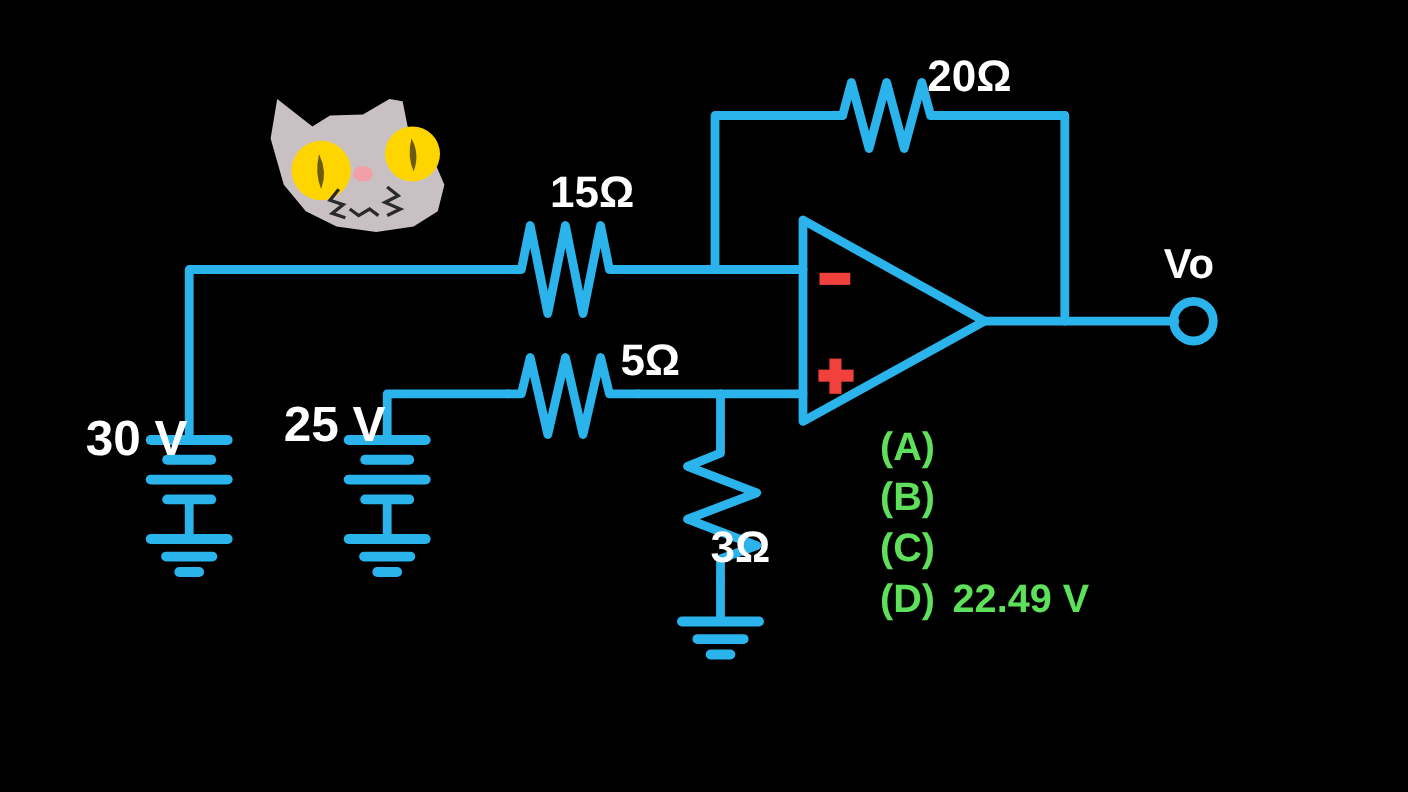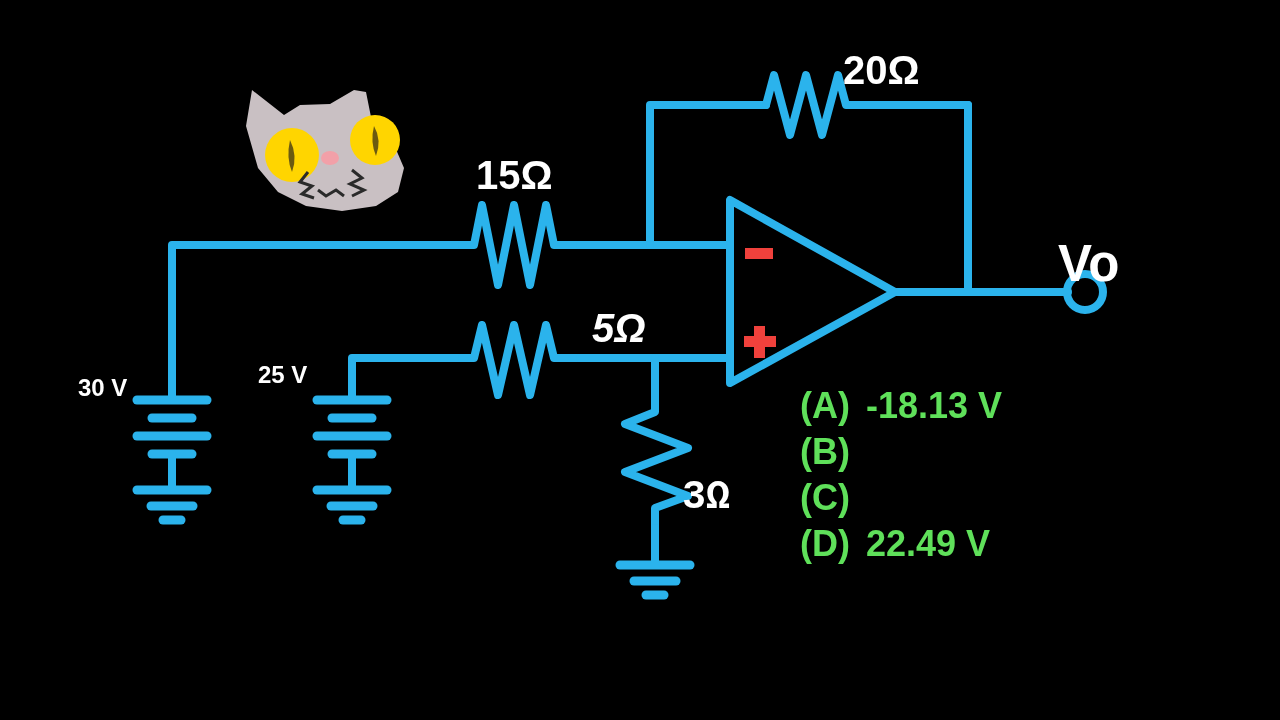--- a/index.html
+++ b/index.html
@@ -29,22 +29,22 @@
   }
   .label {
     position: absolute;
     color: #ffffff;
     font-weight: bold;
     font-family: "Liberation Sans", sans-serif;
     white-space: nowrap;
     line-height: 1;
   }
   .res-label { font-size: 40px; }
-  .src-label { font-size: 24px; }
-  .out-label { font-size: 51px; margin-top: 16px; }
+  .src-label { font-size: 45px; }
+  .out-label { font-size: 38px; }
   #answer-list {
     position: absolute;
     left: 800px;
     top: 383px;
     color: #5FE05A;
     font-size: 36px;
     font-weight: bold;
     font-family: "Liberation Sans", sans-serif;
     line-height: 1.28;
   }
@@ -149,36 +149,35 @@
       <g fill="none" stroke="#2A2A2A" stroke-width="3" stroke-linejoin="miter">
         <path d="M 308 172 L 300 182 L 312 186 L 302 194 L 314 198"></path>
         <path d="M 352 170 L 362 178 L 350 184 L 364 190 L 352 196"></path>
         <path d="M 318 190 L 326 196 L 336 190 L 344 196"></path>
       </g>
     </g>
   </svg>
 
   <div class="label res-label" style="left:843px; top:50px;">20Ω</div>
 
-  <div class="label res-label" style="left:476px; top:155px;">15Ω</div>
+  <div class="label res-label" style="left:500px; top:155px;">15Ω</div>
 
-  <div class="label res-label" style="left:592px; top:308px;font-style:italic;">5Ω</div>
+  <div class="label res-label" style="left:564px; top:308px;">5Ω</div>
 
-  <div class="label res-label" style="left:682px; top:478px;font-family:Liberation Mono, monospace;">3Ω</div>
+  <div class="label res-label" style="left:646px; top:478px;">3Ω</div>
 
   <div class="label src-label" style="left:78px; top:376px;">30 V</div>
 
   <div class="label src-label" style="left:258px; top:363px;">25 V</div>
 
   <div class="label out-label" style="left:1058px; top:222px;">Vo</div>
 
   <div id="answer-list">
     <div class="answer-row">
       <span class="answer-key">(A)</span>
-      <span class="answer-val">-18.13 V</span>
     </div>
     <div class="answer-row">
       <span class="answer-key">(B)</span>
     </div>
     <div class="answer-row">
       <span class="answer-key">(C)</span>
     </div>
     <div class="answer-row">
       <span class="answer-key">(D)</span>
       <span class="answer-val">22.49 V</span>

